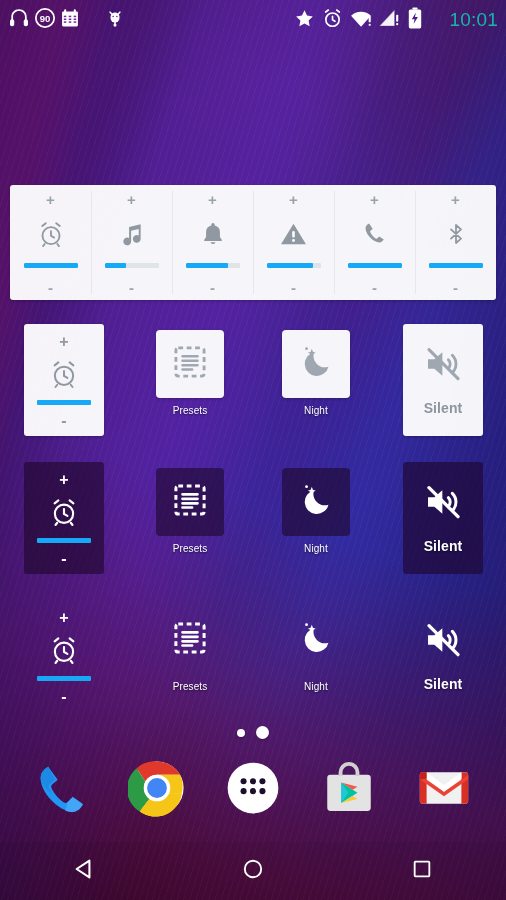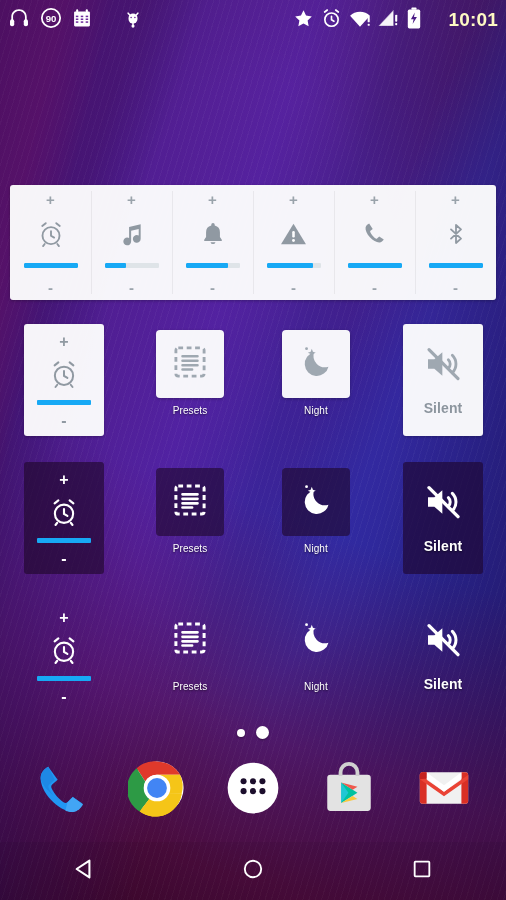--- a/index.html
+++ b/index.html
@@ -71,25 +71,25 @@
 
   
   #status-bar {
     position: absolute; top: 0; left: 0;
     width: 506px; height: 40px;
     display: flex; align-items: center;
     padding: 0 8px;
     color: #fff;
     z-index: 30;
   }
-  #status-left { display: flex; align-items: flex-end; gap: 10px; }
+  #status-left { display: flex; align-items: center; gap: 4px; }
   #status-right { display: flex; align-items: center; gap: 7px; margin-left: auto; }
   .sb-ic { display: block; }
   #status-clock {
-    font-size: 19px; font-weight: bold; color: #fef9c3;
+    font-size: 19px; font-weight: normal; color: #14b8a6;
     letter-spacing: 0.2px; margin-left: 19px;
   }
 
   
   #volume-panel {
     position: absolute;
     left: 10px; top: 185px;
     width: 486px; height: 115px;
     background: rgba(252,252,253,0.97);
     border-radius: 3px;

